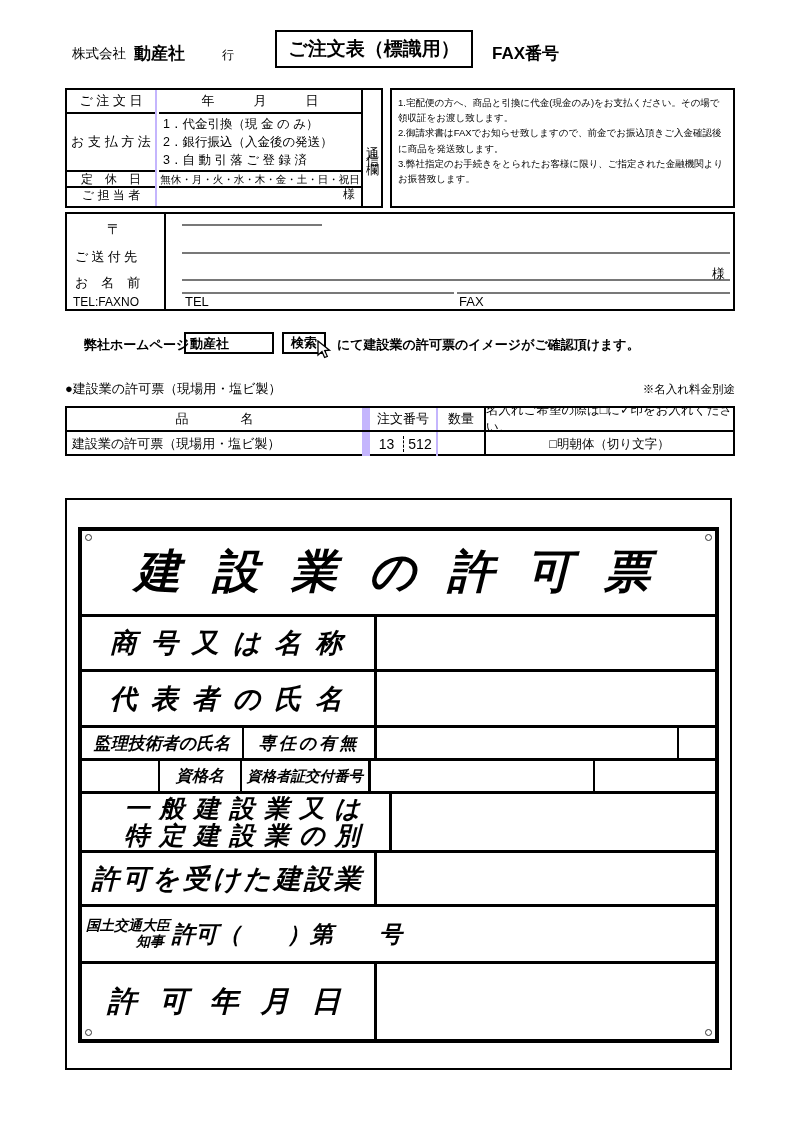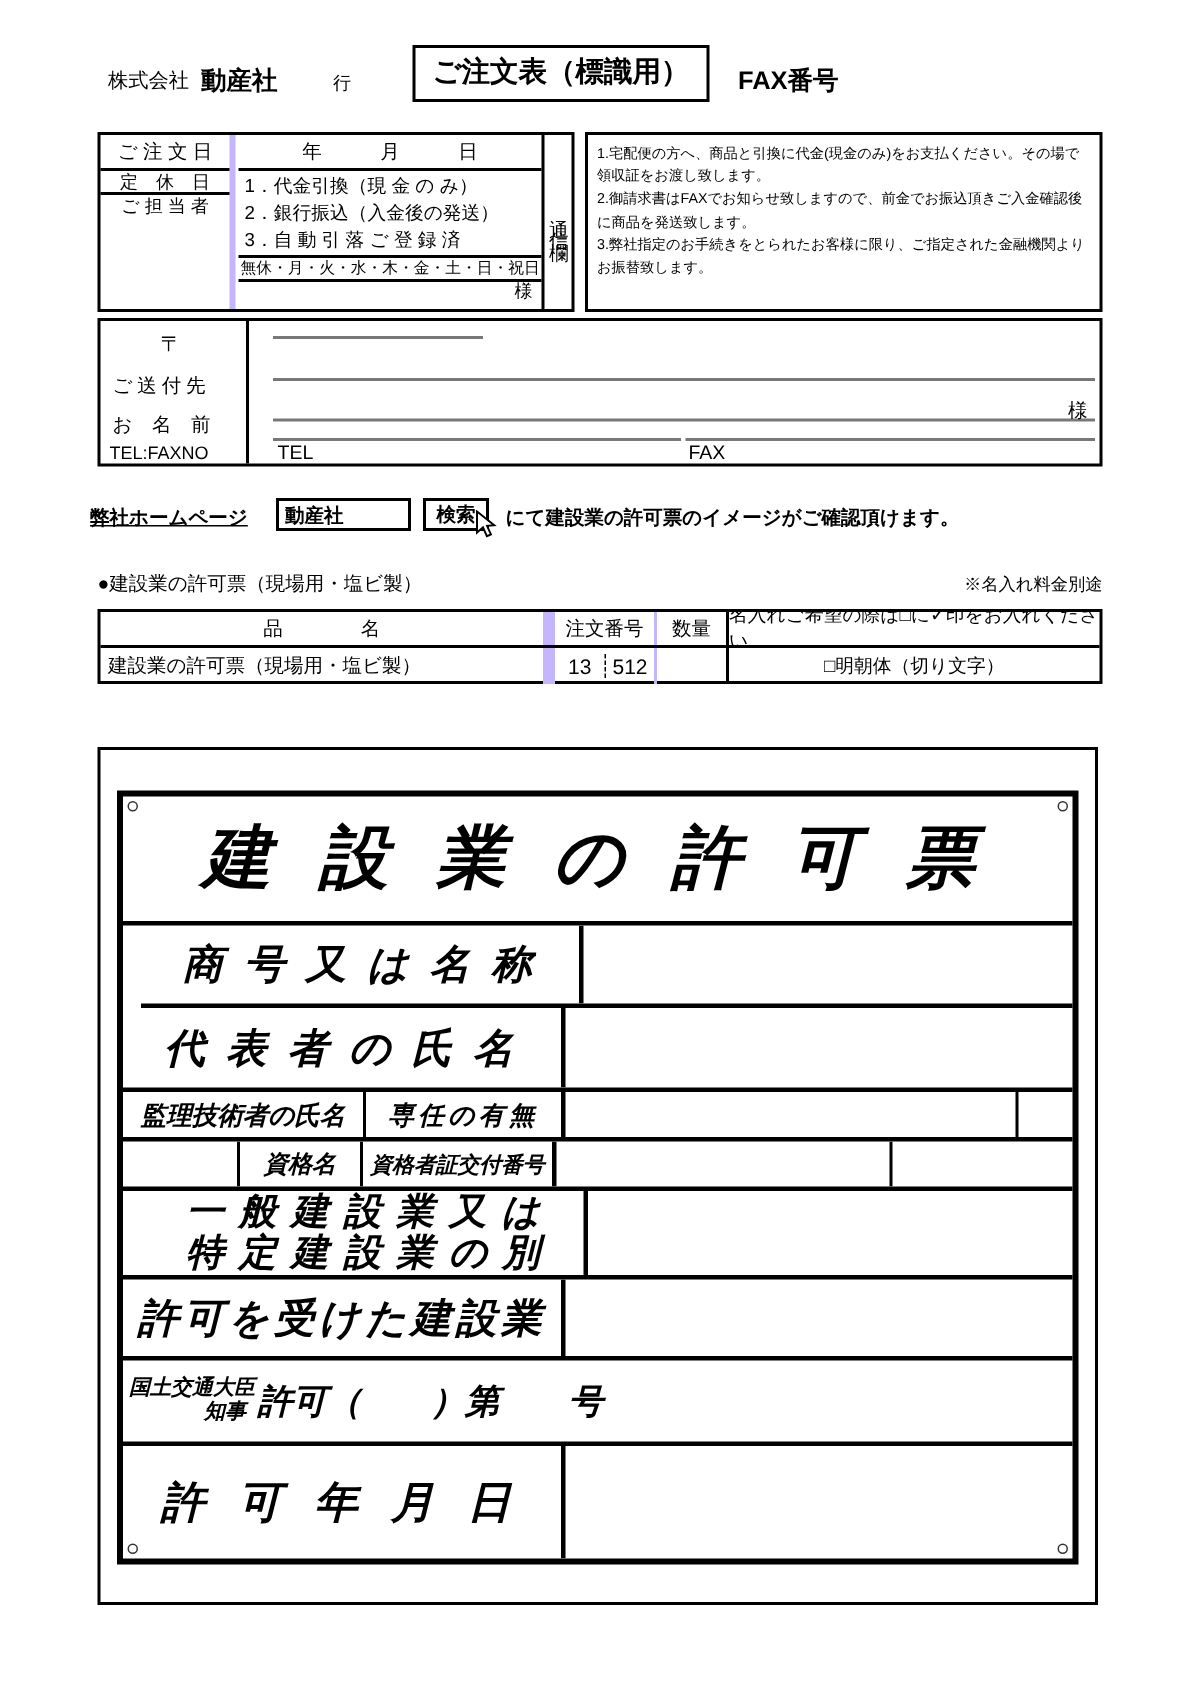--- a/index.html
+++ b/index.html
@@ -11,21 +11,21 @@
   .abs { position:absolute; }
   .bold { font-weight:bold; }
   .ctr { text-align:center; }
   .serif { font-family:"Liberation Serif", serif; }
 
   
   .title-box { border:2px solid #000; font-weight:bold; font-size:19px; line-height:34px; text-align:center; }
 
   
   .ot { left:65px; top:88px; width:318px; height:120px; border:2px solid #000; }
-  .ot-lcol { position:absolute; left:0; top:0; width:90px; height:116px; border-right:4px solid #c4b5fd; }
+  .ot-lcol { position:absolute; left:0; top:0; width:90px; height:116px; border-right:2px solid #c4b5fd; }
   .ot-vcol { position:absolute; left:92px; top:0; width:202px; height:116px; }
   .ot-ccol { position:absolute; left:294px; top:0; width:20px; height:116px; border-left:2px solid #000; }
   .ot-row { border-bottom:2px solid #000; overflow:hidden; }
   .ot-row.last { border-bottom:none; }
   .ot-label { font-size:13px; display:flex; align-items:center; justify-content:center; }
   .vtext { writing-mode:vertical-rl; text-orientation:upright; font-size:13px; letter-spacing:8px;
            height:100%; width:100%; display:flex; align-items:center; justify-content:center; }
 
   
   .notes { left:390px; top:88px; width:345px; height:120px; border:2px solid #000; padding:5px 6px; }
@@ -73,20 +73,21 @@
   <span class="abs" style="left:222px; top:47px; font-size:12px;">行</span>
 
   <div class="abs title-box" style="left:275px; top:30px; width:198px; height:38px;">ご注文表（標識用）</div>
 
   <span class="abs bold" style="left:492px; top:42px; font-size:17px;">FAX番号</span>
 
 
   <div class="abs ot">
     <div class="ot-lcol">
       <div class="ot-row ot-label" style="height:24px;">ご 注 文 日</div>
+      <div class="ot-row ot-label" style="height:58px;">お 支 払 方 法</div>
       <div class="ot-row ot-label" style="height:16px; font-size:12px;">定　休　日</div>
       <div class="ot-row ot-label last" style="height:14px; font-size:12px;">ご 担 当 者</div>
     </div>
     <div class="ot-vcol">
       <div class="ot-row ctr" style="height:24px; font-size:13px; line-height:22px;">年　　　月　　　日</div>
       <div class="ot-row" style="height:58px; padding:1px 0 0 4px;">
         <div style="font-size:12.5px; line-height:18px;">1．代金引換（現 金 の み）</div>
         <div style="font-size:12.5px; line-height:18px;">2．銀行振込（入金後の発送）</div>
         <div style="font-size:12.5px; line-height:18px;">3．自 動 引 落 ご 登 録 済</div>
       </div>
@@ -115,21 +116,21 @@
     <div class="uline" style="left:115px; top:38px; width:548px;"></div>
     <div class="uline" style="left:115px; top:65px; width:548px;"></div>
     <span class="addr-label" style="right:8px; top:51px; font-size:13px;">様</span>
 
     <span class="addr-label" style="left:118px; top:80px; font-size:13px;">TEL</span>
     <div class="uline" style="left:115px; top:78px; width:272px;"></div>
     <span class="addr-label" style="left:392px; top:80px; font-size:13px;">FAX</span>
     <div class="uline" style="left:390px; top:78px; width:273px;"></div>
   </div>
 
-  <span class="abs bold" style="left:60px; top:336px; font-size:13px;text-decoration:underline;">弊社ホームページ</span>
+  <span class="abs bold" style="left:84px; top:336px; font-size:13px;">弊社ホームページ</span>
   <div class="abs hp-input" style="left:184px; top:332px; width:90px; height:22px;">動産社</div>
   <div class="abs hp-btn" style="left:282px; top:332px; width:44px; height:22px;">検索</div>
   <svg class="abs" style="left:316px; top:340px;" width="17" height="19" viewBox="0 0 17 19">
     <path d="M2,1 L2,15 L6,11.5 L8.6,17.5 L11.3,16.3 L8.7,10.6 L13.5,10.2 Z" fill="#fff" stroke="#000" stroke-width="1.3"></path>
   </svg>
   <span class="abs bold" style="left:337px; top:336px; font-size:13px;">にて建設業の許可票のイメージがご確認頂けます。</span>
 
   <span class="abs" style="left:65px; top:380px; font-size:13px;">●建設業の許可票（現場用・塩ビ製）</span>
   <span class="abs" style="right:59px; top:382px; font-size:11.5px;">※名入れ料金別途</span>
 
@@ -159,21 +160,21 @@
   <div class="abs sign">
     <div class="hole" style="left:3px; top:3px;"></div>
     <div class="hole" style="right:3px; top:3px;"></div>
     <div class="hole" style="left:3px; bottom:3px;"></div>
     <div class="hole" style="right:3px; bottom:3px;"></div>
 
     <div class="srow" style="height:86px;">
       <div class="serif bold ctr" style="width:100%; font-size:46px; letter-spacing:32px; line-height:82px; padding-left:20px;">建設業の許可票</div>
     </div>
 
-    <div class="srow" style="height:55px;margin-left:12px;">
+    <div class="srow" style="height:55px;">
       <div class="slabel" style="font-size:27px; letter-spacing:14px; padding-left:10px;">商号又は名称</div>
       <div class="sval"></div>
     </div>
 
     <div class="srow" style="height:56px;">
       <div class="slabel" style="font-size:27px; letter-spacing:14px; padding-left:10px;">代表者の氏名</div>
       <div class="sval"></div>
     </div>
 
     <div class="srow" style="height:33px;">

